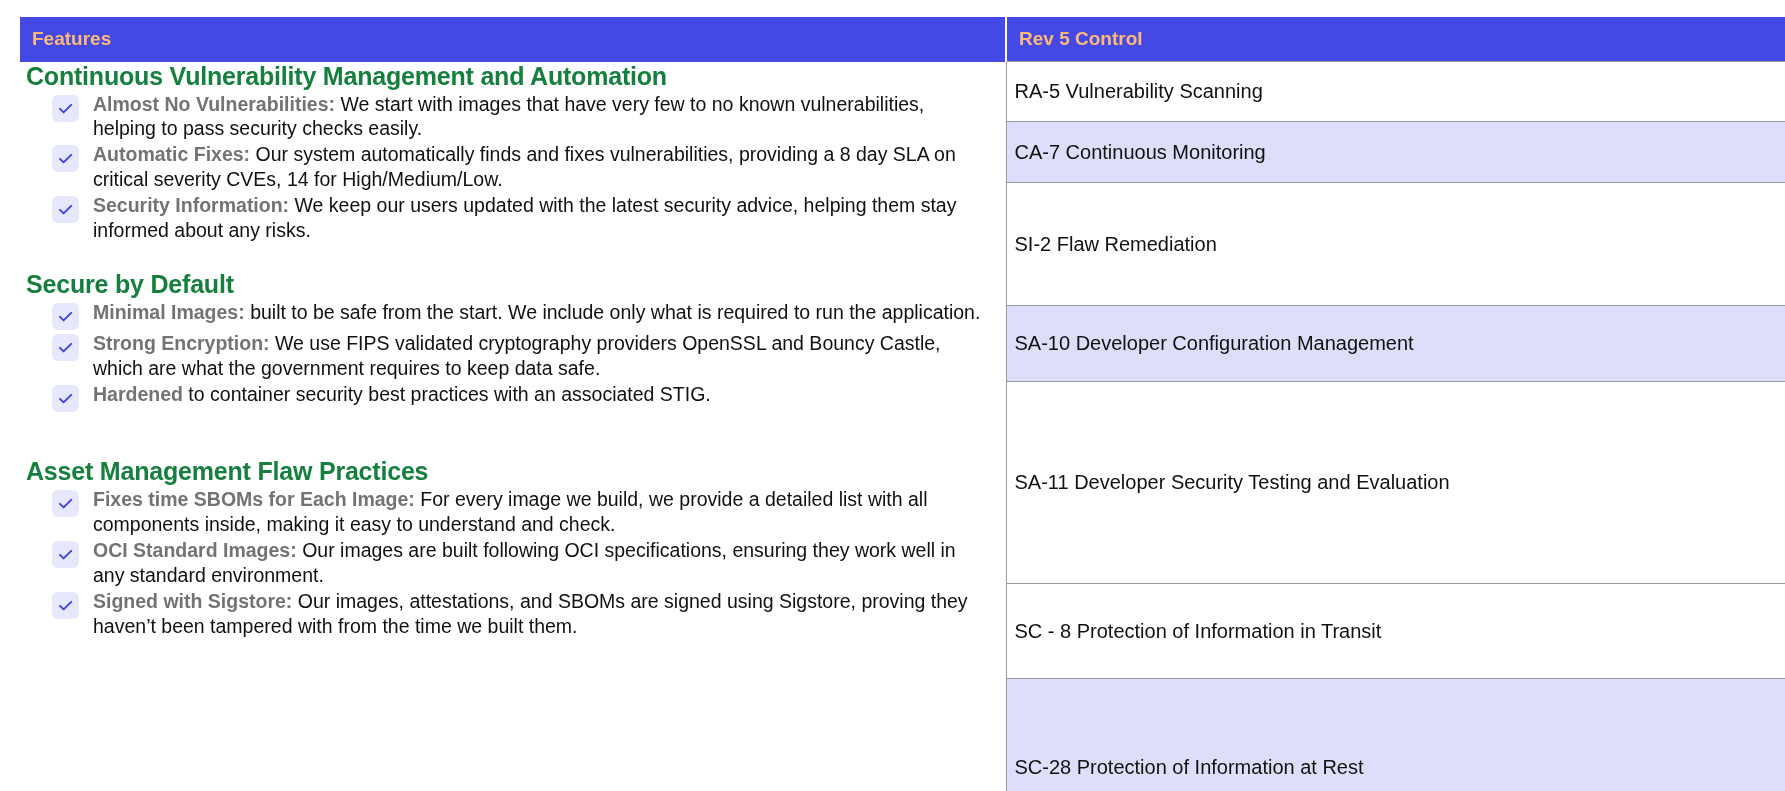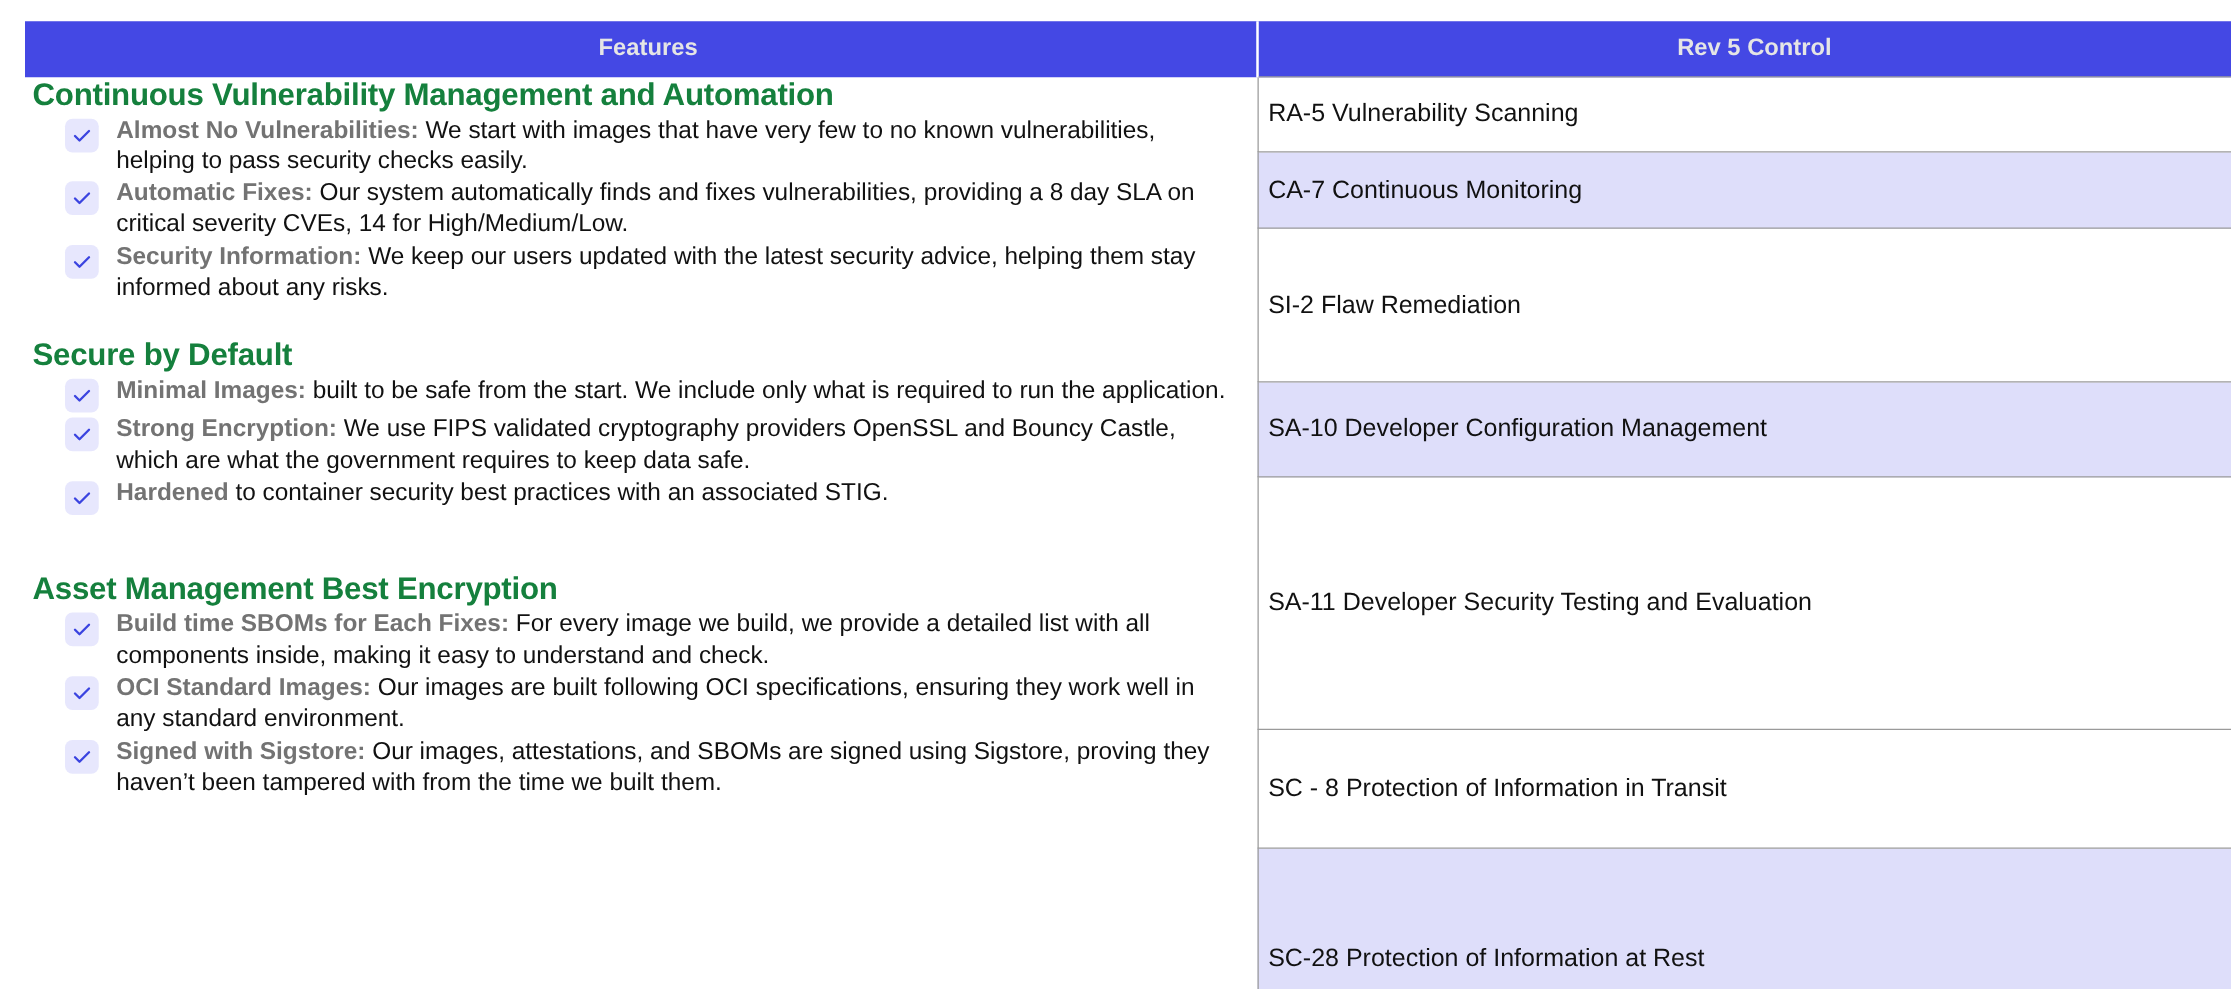--- a/index.html
+++ b/index.html
@@ -25,24 +25,24 @@
 
   table.compliance {
     border-collapse: collapse;
     table-layout: fixed;
     width: 1742px;
   }
 
   
   thead th {
     background: #4448e4;
-    color: #e5e5e5;
+    color: #fdba74;
     font-size: 19px;
     font-weight: bold;
-    text-align: center;
+    text-align: left;
     padding: 11px 0 11px 12px;
     vertical-align: middle;
     border: none;
   }
   thead th.features-head { width: 973px; }
   thead th.control-head {
     width: 769px;
     border-left: 2px solid #ffffff;
   }
 
@@ -180,29 +180,29 @@
                       <svg width="17" height="17" viewBox="0 0 17 17" aria-hidden="true">
                         <path d="M3 8.8 L6.6 12.4 L14.2 4.8" fill="none" stroke="#3b44e0" stroke-width="1.9" stroke-linecap="round" stroke-linejoin="round"></path>
                       </svg>
                     </span>
                     <div class="bullet-text"><b>Hardened</b><span> to container security best practices with an associated STIG.</span></div>
                   </div>
                 </div>
               </div>
               <div class="spacer-lg"></div>
               <div class="feature-group">
-                <div class="group-title">Asset Management Best Encryption</div>
+                <div class="group-title">Asset Management Flaw Practices</div>
                 <div class="bullet-list">
                   <div class="bullet">
                     <span class="check-box">
                       <svg width="17" height="17" viewBox="0 0 17 17" aria-hidden="true">
                         <path d="M3 8.8 L6.6 12.4 L14.2 4.8" fill="none" stroke="#3b44e0" stroke-width="1.9" stroke-linecap="round" stroke-linejoin="round"></path>
                       </svg>
                     </span>
-                    <div class="bullet-text"><b>Build time SBOMs for Each Fixes:</b><span> For every image we build, we provide a detailed list with all components inside, making it easy to understand and check.</span></div>
+                    <div class="bullet-text"><b>Fixes time SBOMs for Each Image:</b><span> For every image we build, we provide a detailed list with all components inside, making it easy to understand and check.</span></div>
                   </div>
                   <div class="bullet">
                     <span class="check-box">
                       <svg width="17" height="17" viewBox="0 0 17 17" aria-hidden="true">
                         <path d="M3 8.8 L6.6 12.4 L14.2 4.8" fill="none" stroke="#3b44e0" stroke-width="1.9" stroke-linecap="round" stroke-linejoin="round"></path>
                       </svg>
                     </span>
                     <div class="bullet-text"><b>OCI Standard Images:</b><span> Our images are built following OCI specifications, ensuring they work well in any standard environment.</span></div>
                   </div>
                   <div class="bullet">

